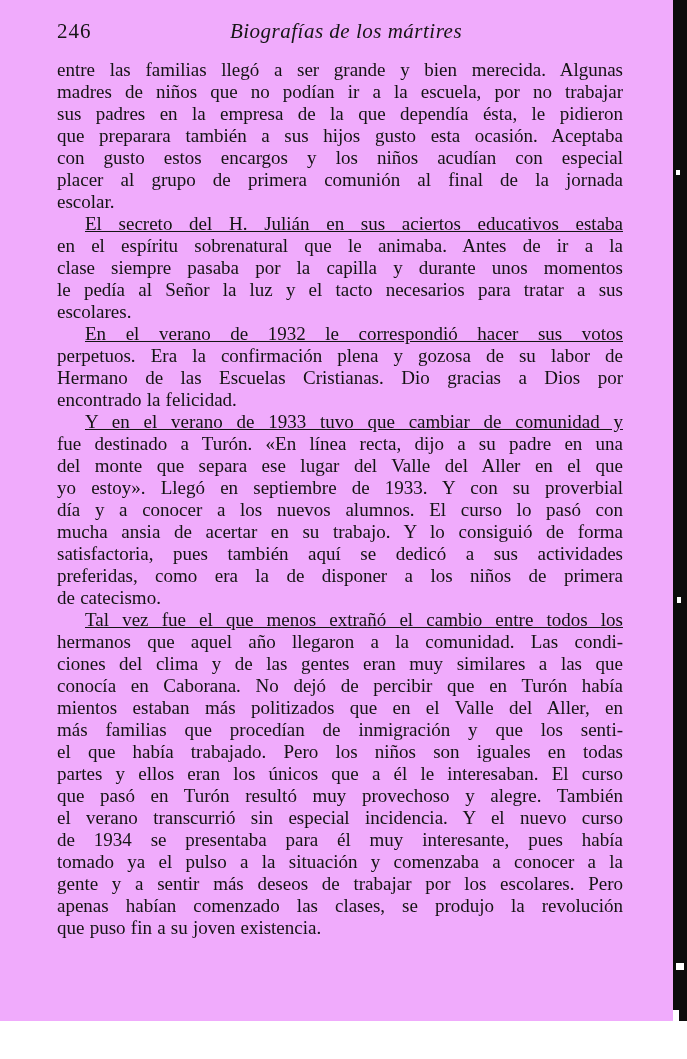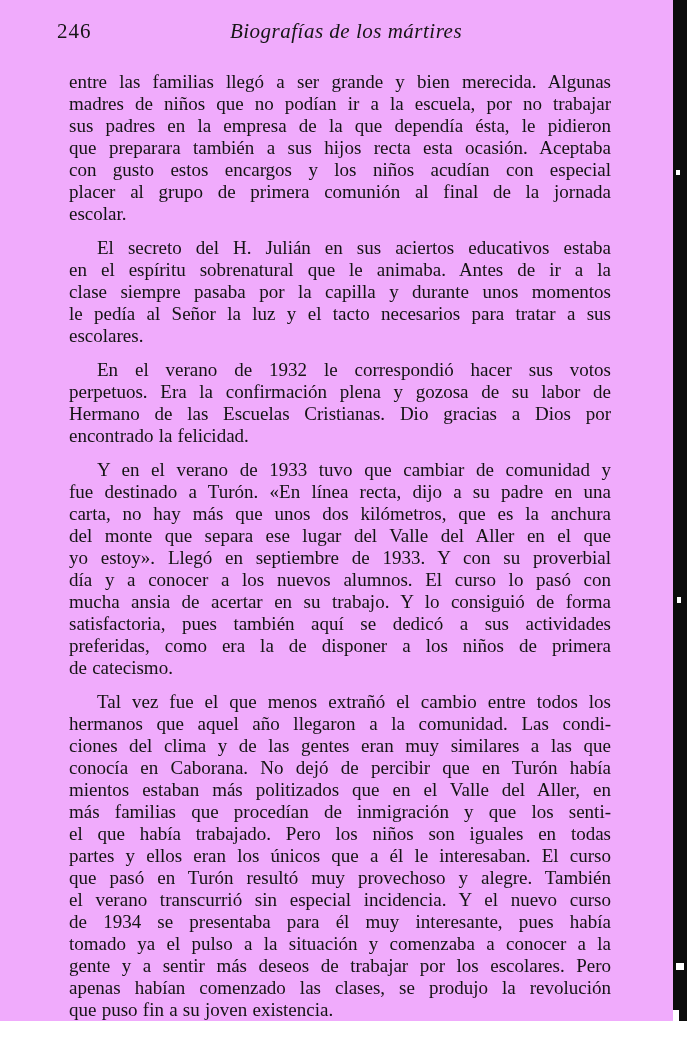--- a/index.html
+++ b/index.html
@@ -43,34 +43,35 @@
     letter-spacing: 0.5px;
     color: #161616;
   }
   
   .text-block {
     position: absolute;
     top: 59px;
     left: 57px;
     width: 566px;
   }
-  .para { margin: 12px; padding: 0; }
+  .para { margin: 0; padding: 0; }
   .line {
     font-size: 19px;
     line-height: 22px;
     text-align: justify;
     text-align-last: justify;
     white-space: normal;
     word-spacing: 0.5px;
   }
   .line.last {
     text-align-last: left;
   }
   .line.indent {
     text-indent: 28px;
+    text-decoration: underline;
   }
   
   .edge-bar {
     position: absolute;
     top: 0;
     right: 0;
     width: 14px;
     height: 1059px;
     background: #0c0c0c;
   }
@@ -91,42 +92,41 @@
   <div class="page-header">
     <span class="page-number">246</span>
     <span class="running-title">Biografías de los mártires</span>
   </div>
 
   <div class="text-block">
       <div class="para">
         <div class="line">entre las familias llegó a ser grande y bien merecida. Algunas</div>
         <div class="line">madres de niños que no podían ir a la escuela, por no trabajar</div>
         <div class="line">sus padres en la empresa de la que dependía ésta, le pidieron</div>
-        <div class="line">que preparara también a sus hijos recta esta ocasión. Aceptaba</div>
+        <div class="line">que preparara también a sus hijos gusto esta ocasión. Aceptaba</div>
         <div class="line">con gusto estos encargos y los niños acudían con especial</div>
         <div class="line">placer al grupo de primera comunión al final de la jornada</div>
         <div class="line last">escolar.</div>
       </div>
       <div class="para">
         <div class="line indent">El secreto del H. Julián en sus aciertos educativos estaba</div>
         <div class="line">en el espíritu sobrenatural que le animaba. Antes de ir a la</div>
         <div class="line">clase siempre pasaba por la capilla y durante unos momentos</div>
         <div class="line">le pedía al Señor la luz y el tacto necesarios para tratar a sus</div>
         <div class="line last">escolares.</div>
       </div>
       <div class="para">
         <div class="line indent">En el verano de 1932 le correspondió hacer sus votos</div>
         <div class="line">perpetuos. Era la confirmación plena y gozosa de su labor de</div>
         <div class="line">Hermano de las Escuelas Cristianas. Dio gracias a Dios por</div>
         <div class="line last">encontrado la felicidad.</div>
       </div>
       <div class="para">
         <div class="line indent">Y en el verano de 1933 tuvo que cambiar de comunidad y</div>
         <div class="line">fue destinado a Turón. «En línea recta, dijo a su padre en una</div>
-        <div class="line">carta, no hay más que unos dos kilómetros, que es la anchura</div>
         <div class="line">del monte que separa ese lugar del Valle del Aller en el que</div>
         <div class="line">yo estoy». Llegó en septiembre de 1933. Y con su proverbial</div>
         <div class="line">día y a conocer a los nuevos alumnos. El curso lo pasó con</div>
         <div class="line">mucha ansia de acertar en su trabajo. Y lo consiguió de forma</div>
         <div class="line">satisfactoria, pues también aquí se dedicó a sus actividades</div>
         <div class="line">preferidas, como era la de disponer a los niños de primera</div>
         <div class="line last">de catecismo.</div>
       </div>
       <div class="para">
         <div class="line indent">Tal vez fue el que menos extrañó el cambio entre todos los</div>

